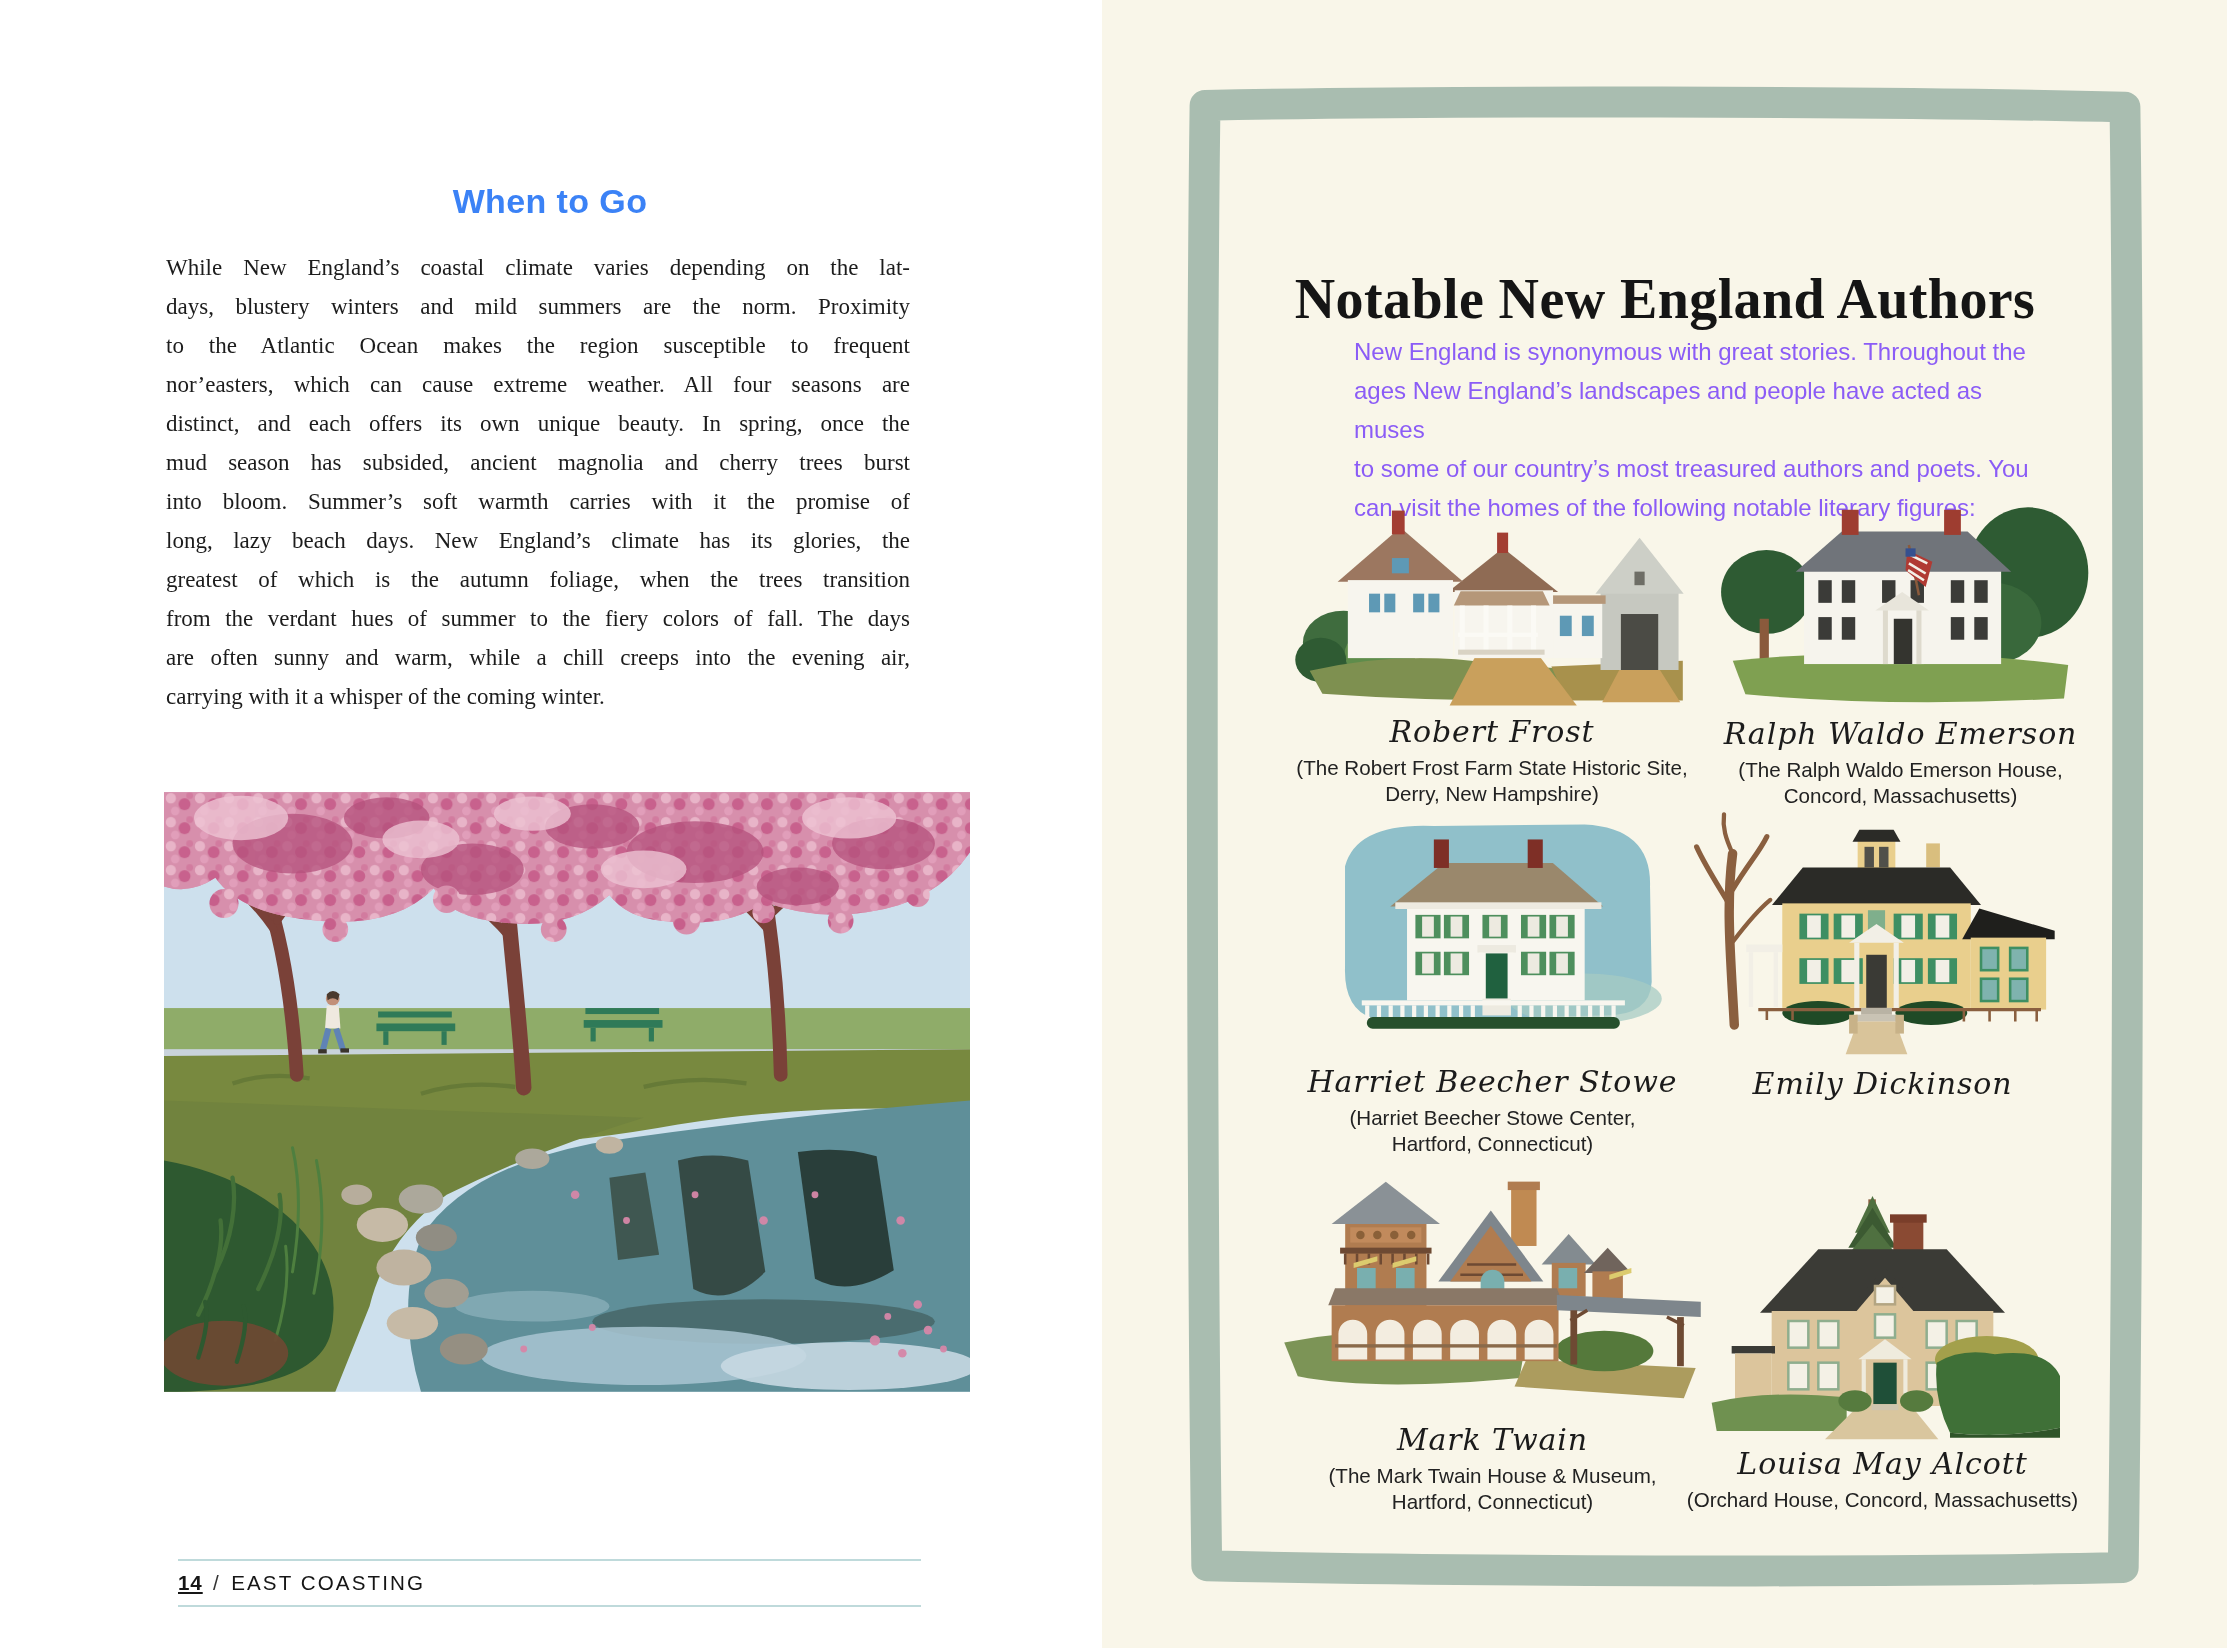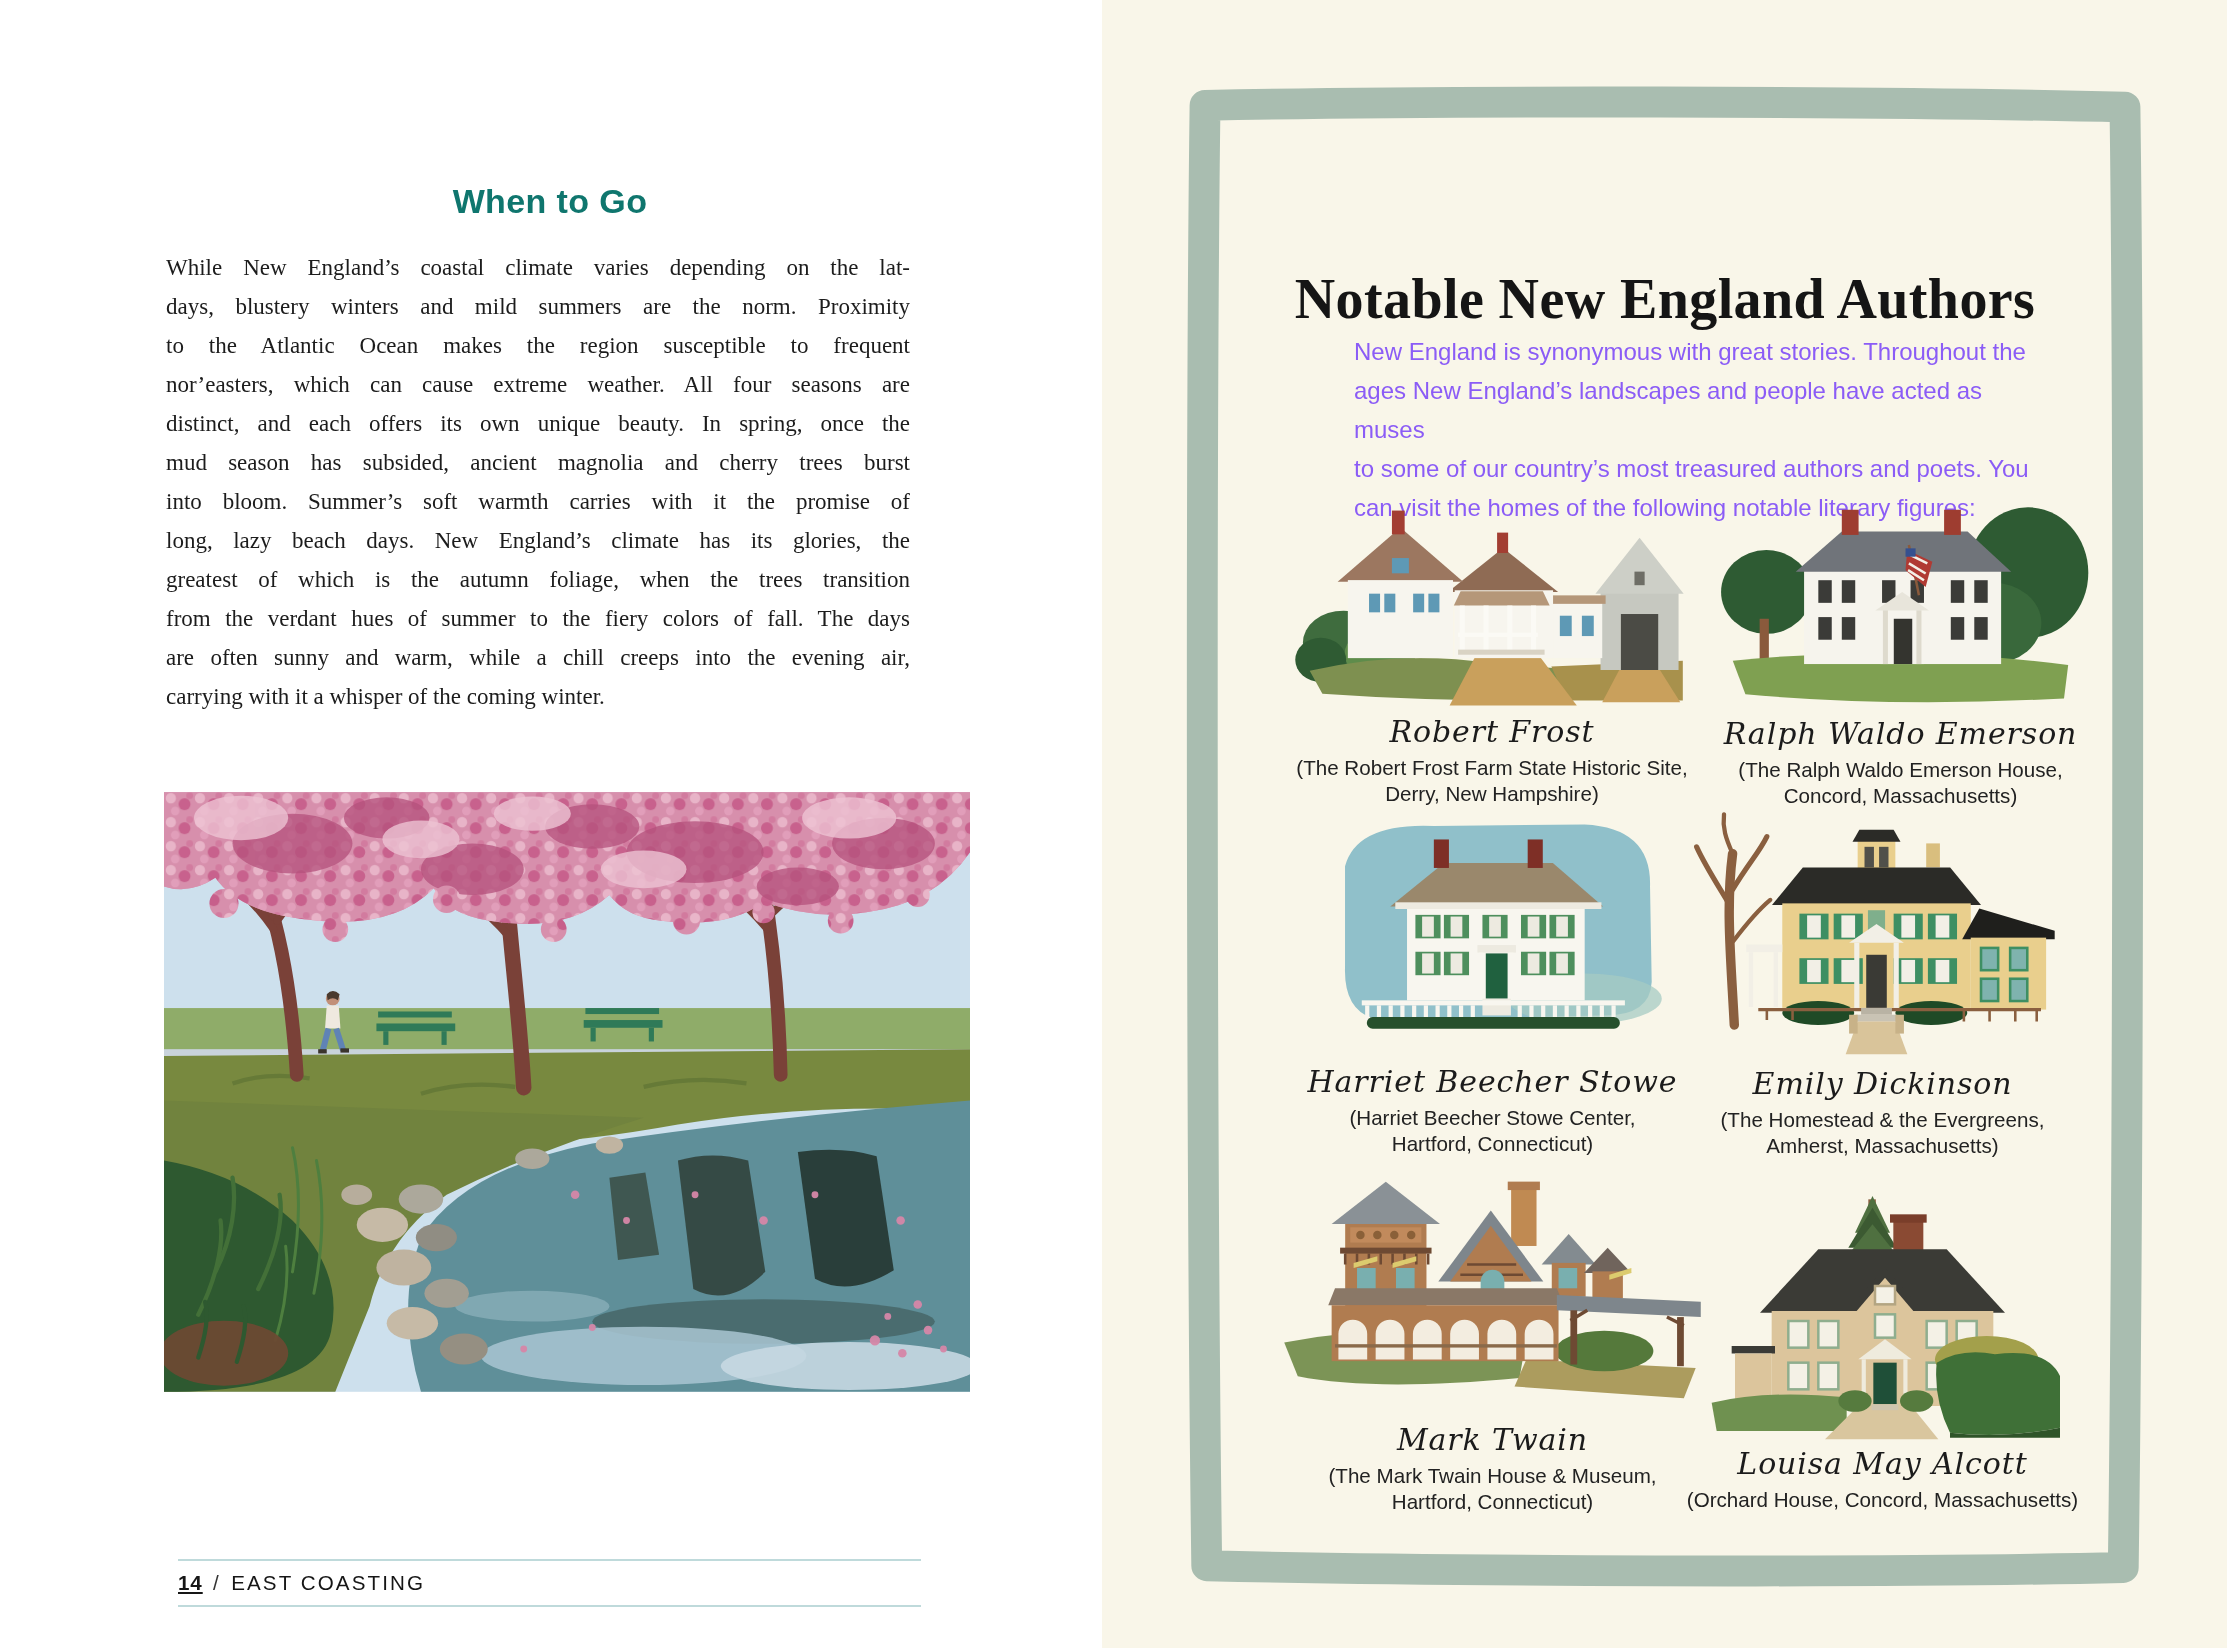--- a/index.html
+++ b/index.html
@@ -5,21 +5,21 @@
   html,body { margin:0; padding:0; background:#e8e8e8; }
   .spread {
     position:relative; width:2227px; height:1648px; background:#ffffff;
     font-family:"Liberation Sans", sans-serif; overflow:hidden;
   }
   .right-bg { position:absolute; left:1102px; top:0; width:1126px; height:1648px;
     background:var(--cream,#F9F6E9); }
 
   
   .lp-heading { position:absolute; left:178px; top:159px; width:744px; text-align:center;
-    font-weight:bold; font-size:34px; letter-spacing:0.4px; color:#0f766e; }
+    font-weight:bold; font-size:34px; letter-spacing:0.4px; color:#3b82f6; }
   .lp-body { position:absolute; left:166px; top:248px; width:744px;
     font-family:Liberation Serif, serif; font-size:23px; color:var(--ink,#1c1c1c); }
   .lp-body .ln { line-height:39px; height:39px; text-align:justify; text-align-last:justify; }
   .lp-body .ln:last-child { text-align-last:left; }
   .lp-illo { position:absolute; left:164px; top:792px; width:806px; height:600px; margin:0; }
   .lp-illo svg { display:block; width:100%; height:100%; }
   .lp-footer { position:absolute; left:178px; top:1559px; width:743px;
     border-top:2.6px solid var(--footer-rule,#BFDADB); border-bottom:2.6px solid var(--footer-rule,#BFDADB);
     padding:10.3px 0 9.4px; font-size:20.6px; letter-spacing:2.1px; color:#161616; }
   .lp-footer .pn { font-weight:bold; letter-spacing:0.9px;text-decoration:underline; }
@@ -446,24 +446,20 @@
           <path d="M90,240 H420" stroke="#8A5F3F" stroke-width="4"></path>
           <path d="M100,240 V252 M130,240 V252 M330,240 V254 M360,240 V254 M390,240 V254 M415,240 V254" stroke="#8A5F3F" stroke-width="3"></path>
           <rect x="210" y="238" width="36" height="8" fill="#B9B3A4"></rect>
           <rect x="204" y="246" width="48" height="8" fill="#C9C3B4"></rect>
           <path d="M206,254 L250,254 L264,292 L192,292 Z" fill="#D9C49A"></path>
           <rect x="196" y="246" width="10" height="22" fill="#C8B288"></rect>
           <rect x="250" y="246" width="10" height="22" fill="#C8B288"></rect>
         </svg>
       </figure>
       <div class="author-name">Emily Dickinson</div>
-      <div class="caption">
-        <div>(The Homestead &amp; the Evergreens,</div>
-        <div>Amherst, Massachusetts)</div>
-      </div>
     </div>
 
     <div class="author-cell" style="left:1270px; top:1163px; width:445px;">
       <figure class="house" style="height:254px;" aria-label="Brick Victorian gothic house with slate roofs, arched porch and porte-cochere">
         <svg viewBox="0 0 520 300" preserveAspectRatio="xMidYMax meet">
           <path d="M14,212 Q150,186 300,206 L292,254 Q120,270 30,252 Z" fill="#7C9456"></path>
           <path d="M300,232 L500,242 L486,278 L286,264 Z" fill="#AC9C5E"></path>
           <ellipse cx="392" cy="222" rx="58" ry="24" fill="#55793B"></ellipse>
 
           <rect x="282" y="28" width="30" height="70" fill="#C08A52"></rect>

